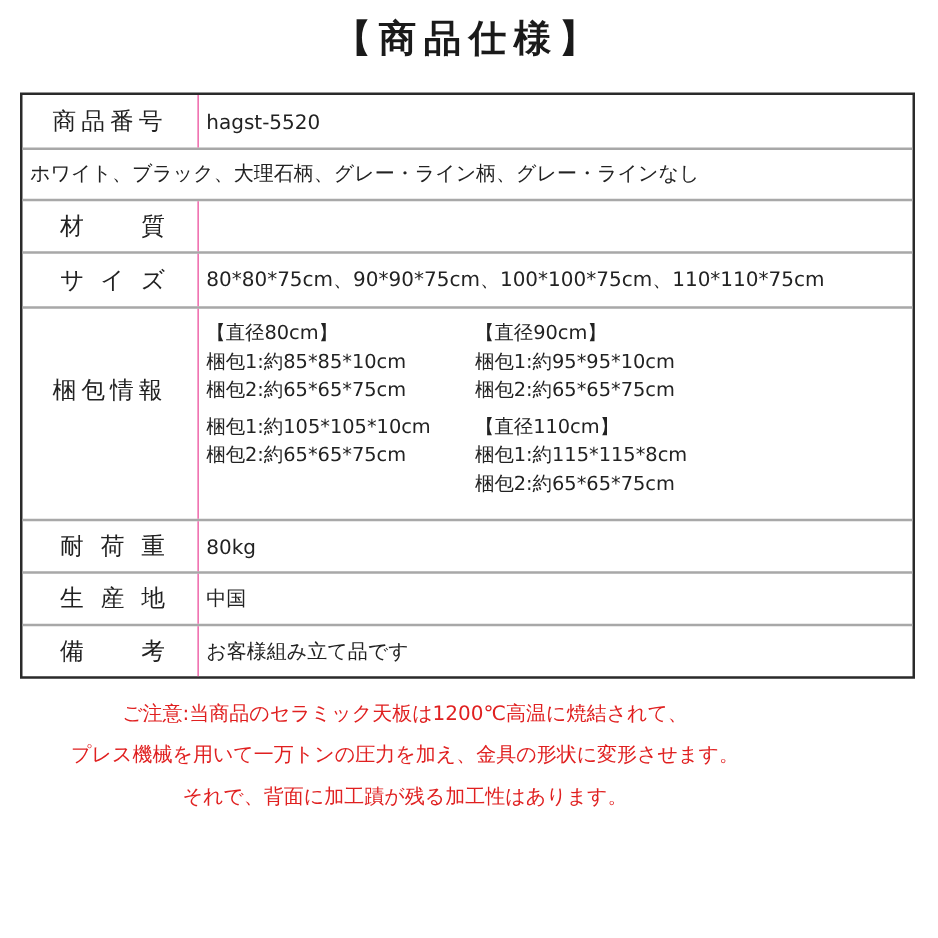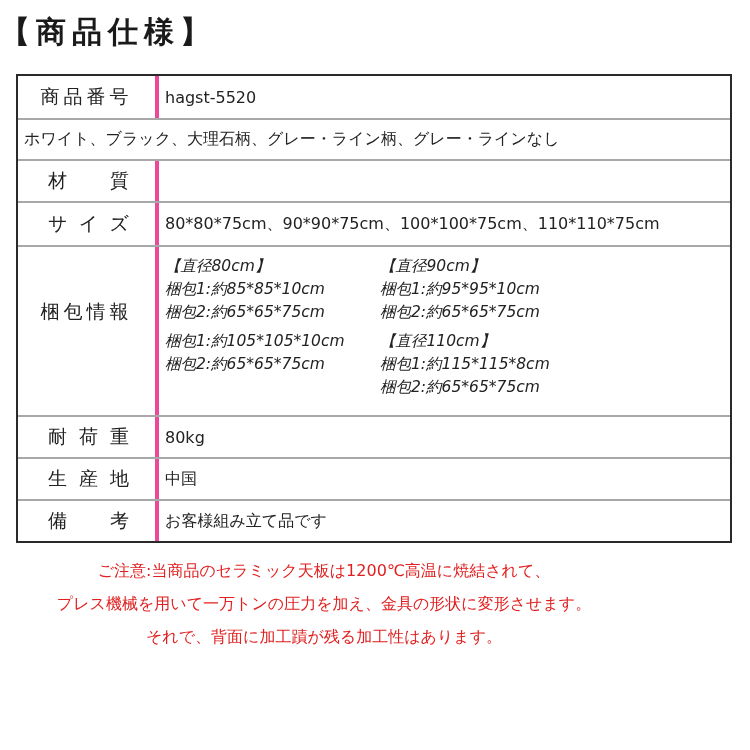--- a/index.html
+++ b/index.html
@@ -1,36 +1,36 @@
 <!DOCTYPE html>
 <html><head>
 <meta charset="utf-8">
 <style>
   html, body { margin:0; padding:0; background:#ffffff; }
   body { width:750px; height:750px; position:relative; overflow:hidden;
          font-family: "DejaVu Sans", "Liberation Sans", sans-serif; color:#222; }
-  .title { position:absolute; top:10px; left:0; width:750px; 
+  .title { position:absolute; top:10px; left:0; width:750px; text-align:center;
            font-size:30px; font-weight:bold; letter-spacing:6px; color:#1a1a1a; line-height:44px; }
   .spec-table { position:absolute; left:16px; top:74px; width:716px;
                 border:2px solid #2a2a2a; border-collapse:collapse; box-sizing:border-box; }
   .row { display:flex; border-top:2px solid #a8a8a8; box-sizing:border-box; }
   .row:first-child { border-top:none; }
-  .label { width:141px; flex:none; border-right:4px solid #ec4899; box-sizing:border-box;
+  .label { width:141px; flex:none; border-right:1px solid #ec4899; box-sizing:border-box;
            display:flex; align-items:center; justify-content:center;
            font-size:19px; letter-spacing:4px; color:#222; }
   .label.spread { justify-content:space-between; padding:0 26px 0 30px; letter-spacing:0; }
   .value { flex:1; padding-left:6px; display:flex; align-items:center;
            font-size:16px; color:#222; white-space:nowrap; }
   .h42 { height:42px; }
   .h41 { height:41px; }
   .h44 { height:44px; }
   .h170 { height:170px; }
   .pkg { flex:1; padding:8px 0 0 6px; display:grid; grid-template-columns:215px 200px;
          row-gap:6px; align-content:start; font-size:15.5px; }
-  .pkg-block { line-height:23px;font-style:italic; }
+  .pkg-block { line-height:23px; }
   .pkg-block div { white-space:nowrap; }
   .notice { position:absolute; left:0; width:648px; text-align:center;
             color:#e02020; font-size:16px; line-height:20px; }
 </style>
 </head>
 <body>
 
 <div class="title">【商品仕様】</div>
 
 <div class="spec-table">

